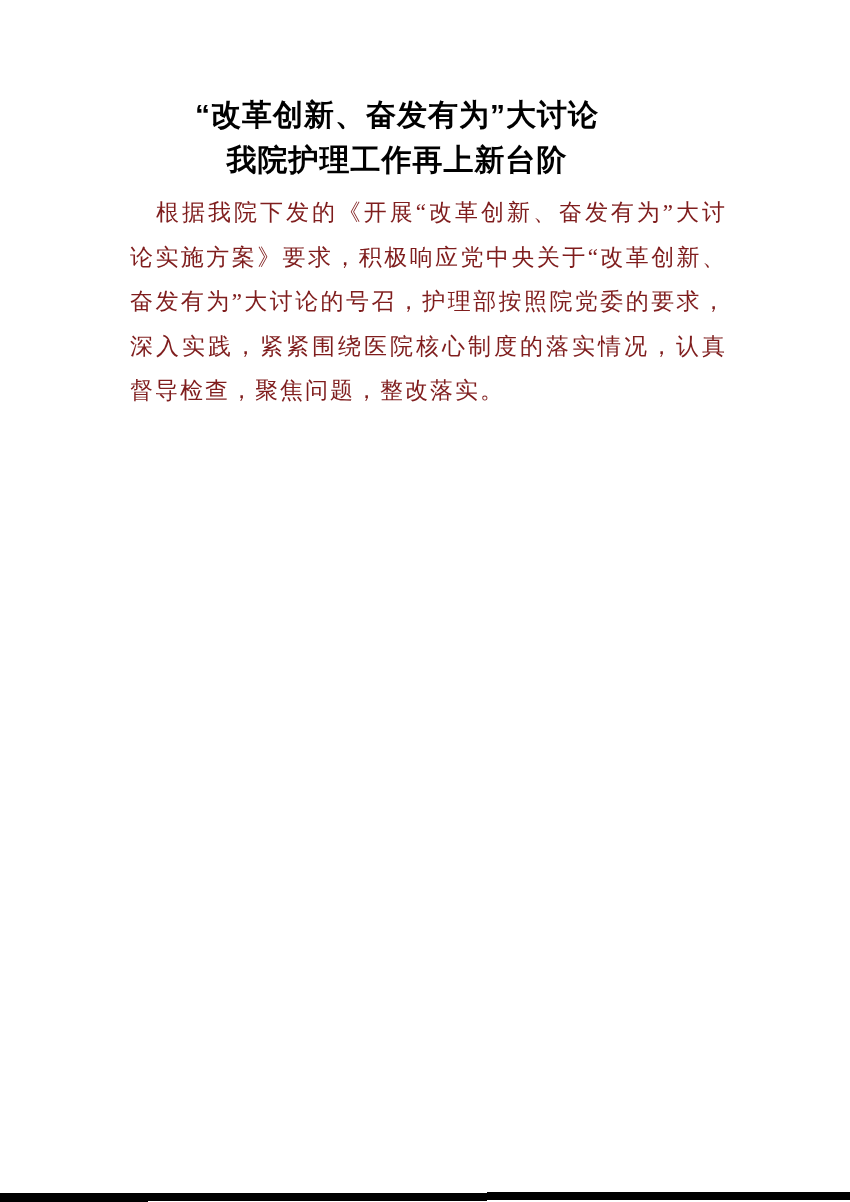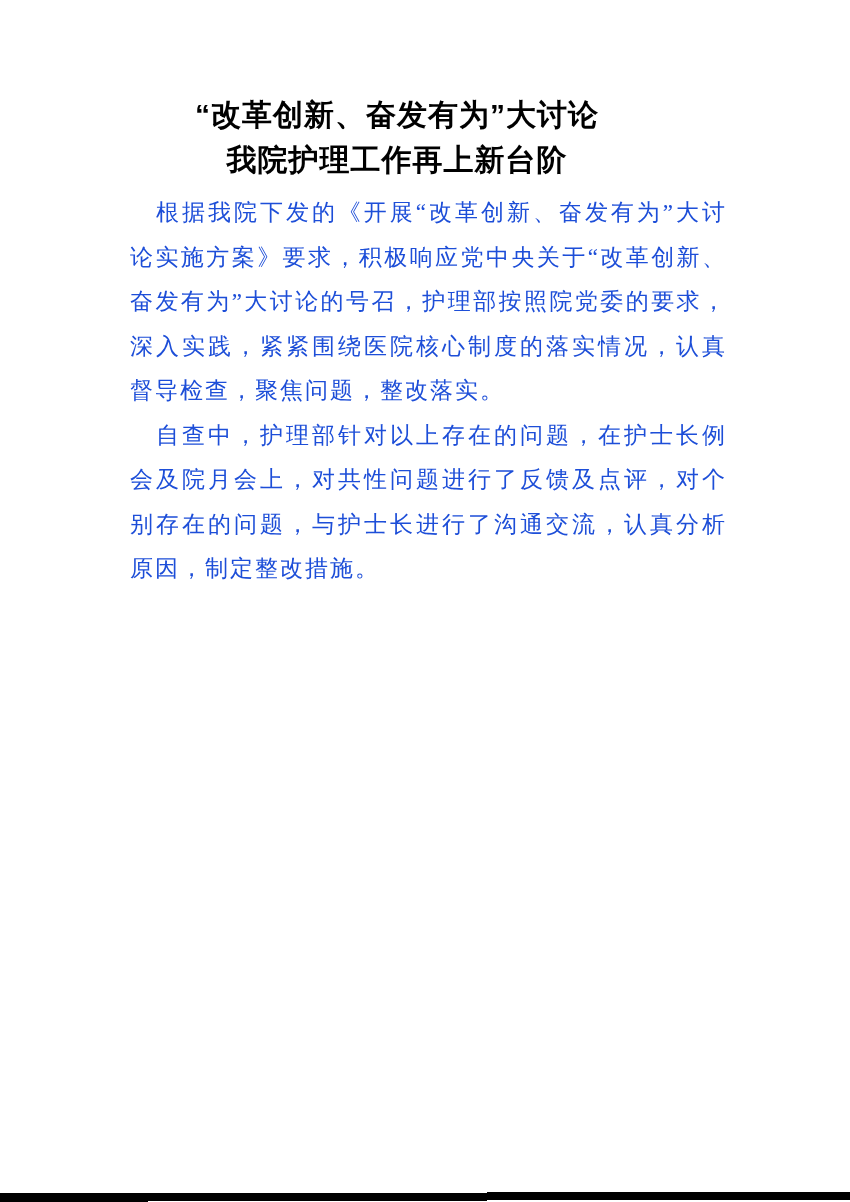--- a/index.html
+++ b/index.html
@@ -43,21 +43,21 @@
     width: 597px;
   }
   .body-block p {
     margin: 0;
     font-family: "Liberation Serif", serif;
     font-size: 23px;
     line-height: 44.5px;
     letter-spacing: 2px;
     text-align: justify;
     text-indent: 26px;
-    color: #1d4ed8;
+    color: #7f1d1d;
   }
   .body-block p b {
     font-weight: bold;
     margin: 0 3px;
   }
   .edge-seg {
     position: absolute;
     background: #000000;
     height: 9px;
   }
@@ -70,20 +70,19 @@
 
 <div class="page">
 
   <div class="title-block">
     <h1 class="title-line">“改革创新、奋发有为”大讨论</h1>
     <h1 class="title-line">我院护理工作再上新台阶</h1>
   </div>
 
   <div class="body-block">
     <p>根据我院下发的《开展“改革创新、奋发有为”大讨论实施方案》要求，积极响应党中央关于“改革创新、奋发有为”大讨论的号召，护理部按照院党委的要求，深入实践，紧紧围绕医院核心制度的落实情况，认真督导检查，聚焦问题，整改落实。</p>
-    <p>自查中，护理部针对以上存在的问题，在护士长例会及院月会上，对共性问题进行了反馈及点评，对个别存在的问题，与护士长进行了沟通交流，认真分析原因，制定整改措施。</p>
   </div>
 
   <div class="edge-seg s1"></div>
   <div class="edge-seg s2"></div>
   <div class="edge-seg s3"></div>
 
 </div>
 
 </body></html>

